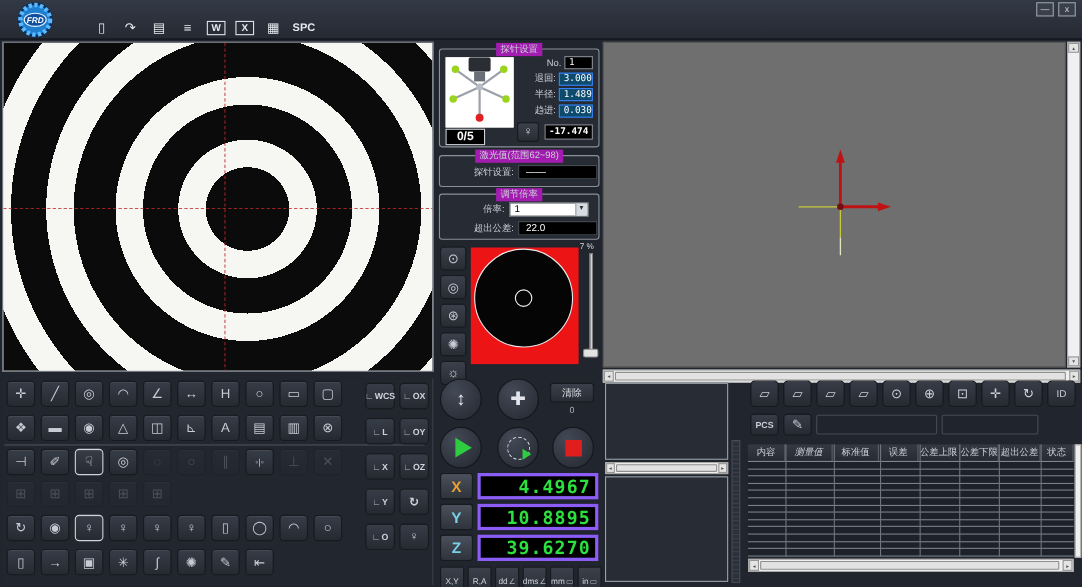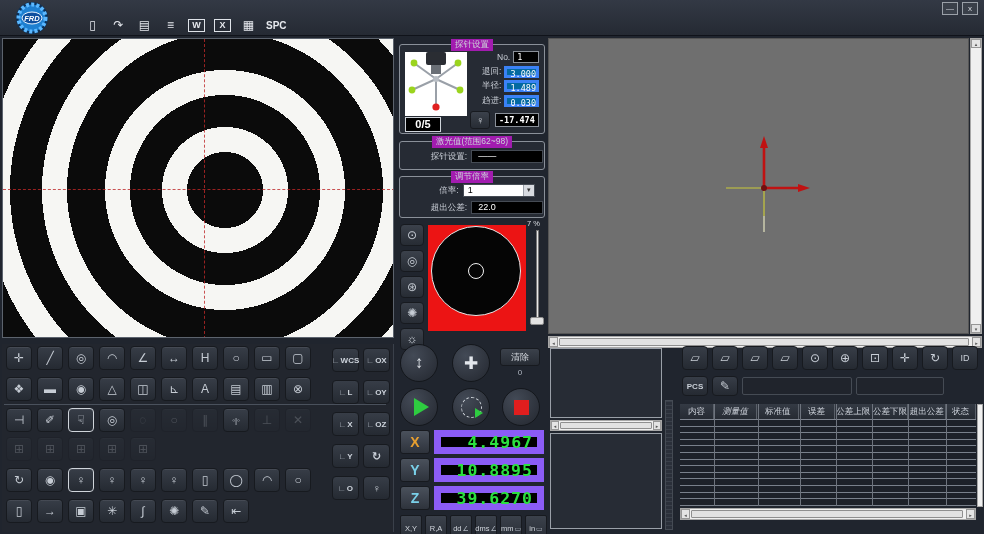--- a/index.html
+++ b/index.html
@@ -32,21 +32,21 @@
   .panel-box{position:absolute;left:399px;width:146px;border:1px solid #8a9099;border-radius:3px;background:#262b34;}
   .panel-title{position:absolute;top:-6px;left:50%;transform:translateX(-50%);background:#a21caf;
     padding:0 4px;font-size:8.5px;color:#ccd1d9;white-space:nowrap;}
   #probe-panel{top:44px;height:90px;}
   #probe-thumb{position:absolute;left:5px;top:7px;width:62px;height:64px;background:#fff;}
   #probe-counter{position:absolute;left:5px;top:72px;width:36px;height:15px;background:#000;border:1px solid #cfd4da;
     color:#fff;font-size:11px;font-weight:bold;text-align:center;line-height:13px;}
   #probe-fields{position:absolute;right:5px;top:6px;width:72px;}
   .pf-row{display:flex;justify-content:flex-end;align-items:center;gap:3px;margin-bottom:2.5px;}
   .pf-label{font-size:8.5px;color:#c9ced6;white-space:nowrap;margin-left:30px;}
-  .pf-value{width:42px;height:12px;background:#0369a1;border:3px solid #3b82f6;color:#fff;
+  .pf-value{width:42px;height:12px;background:#0c4a6e;border:1px solid #3b82f6;color:#fff;
     font-size:8.5px;line-height:10px;padding-left:3px;font-family:"DejaVu Sans Mono",monospace;}
   .pf-value.black{background:#000;border:1px solid #8a9099;}
   #probe-z-row{position:absolute;right:5px;top:66px;display:flex;align-items:center;gap:5px;}
   #probe-z-button{width:20px;height:18px;background:linear-gradient(#3b414b,#272c34);border:1px solid #171a1f;
     border-radius:3px;color:#d6dae0;font-size:11px;text-align:center;line-height:16px;}
 
   #laser-panel{top:141px;height:29px;}
   .inline-row{position:absolute;left:0;top:8px;width:100%;display:flex;justify-content:center;align-items:center;gap:4px;}
   .black-field{width:72px;height:13px;background:#000;border:1px solid #454b54;color:#fff;
     font-size:9px;line-height:11px;padding-left:6px;}
@@ -110,21 +110,21 @@
   #clear-count{position:absolute;left:500px;top:368px;width:40px;text-align:center;font-size:8px;color:#aeb5bf;}
   .play-tri{width:0;height:0;border-left:15px solid #2ecc40;border-top:9px solid transparent;border-bottom:9px solid transparent;margin-left:4px;}
   .auto-ring{width:21px;height:21px;border:1.5px dashed #cfd4da;border-radius:50%;position:relative;}
   .auto-ring::after{content:"";position:absolute;right:-2px;bottom:-1px;width:0;height:0;
     border-left:8px solid #2ecc40;border-top:5px solid transparent;border-bottom:5px solid transparent;}
   .stop-sq{width:15px;height:15px;background:#e01e1e;}
   #dro{position:absolute;left:400px;top:430px;}
   .dro-row{display:flex;gap:4px;margin-bottom:4px;}
   .dro-label{width:30px;height:24px;background:linear-gradient(#4a515c,#2e333c);border:1px solid #171a1f;
     border-radius:3px;font-size:14px;font-weight:bold;text-align:center;line-height:22px;}
-  .dro-value{width:110px;height:24px;background:#000;border:7px solid #8b5cf6;color:#2be03f;
+  .dro-value{width:110px;height:24px;background:#000;border:3px solid #8b5cf6;color:#2be03f;
     font-family:"DejaVu Sans Mono",monospace;font-weight:bold;font-size:16.5px;
     display:flex;justify-content:flex-end;align-items:center;padding-right:4px;letter-spacing:1px;}
   #unit-row{position:absolute;left:400px;top:515px;display:flex;gap:3px;}
   .unit-btn{width:22px;height:27px;background:linear-gradient(#3b414b,#272c34);border:1px solid #171a1f;
     border-radius:2px;color:#d0d5dc;font-size:7.5px;display:flex;align-items:center;justify-content:center;gap:1px;}
   .unit-glyph{font-size:7px;color:#aeb5bf;}
 
   
   .prog-panel{position:absolute;left:550px;width:112px;background:#272c35;border:1px solid #9aa0a8;}
   #prog-top{top:348px;height:70px;}

